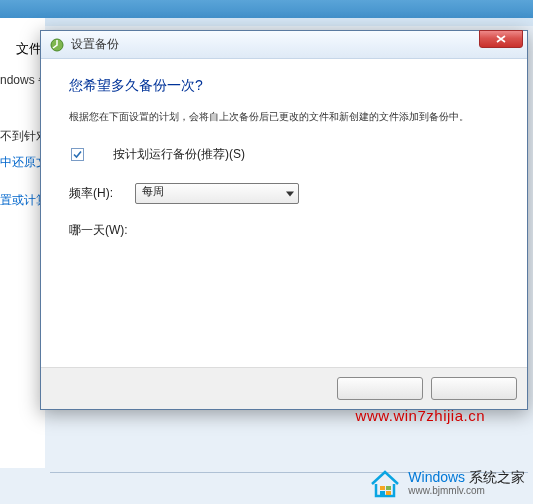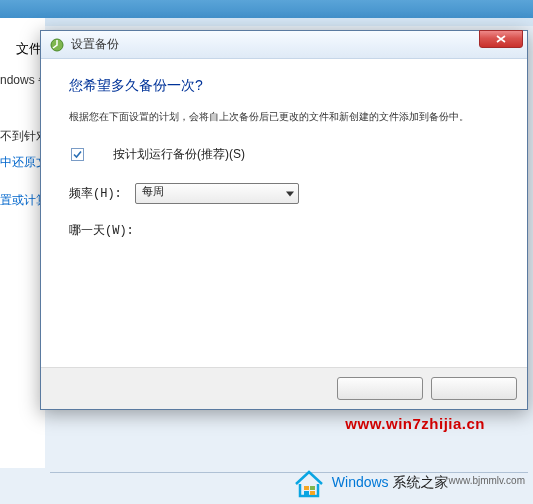--- a/index.html
+++ b/index.html
@@ -177,21 +177,20 @@
     .checkbox-label {
       font-size: 12px;
       color: #222;
       margin-left: 23px;
     }
     
     .form-row {
       display: flex;
       align-items: center;
       margin-bottom: 18px;
-      font-family: Liberation Mono, monospace;
     }
     .form-label {
       width: 66px;
       font-size: 12px;
       color: #222;
     }
     .combo {
       position: relative;
       width: 164px;
       height: 21px;
@@ -240,41 +239,42 @@
       cursor: pointer;
       display: inline-flex;
       align-items: center;
       justify-content: center;
     }
     
     
     .wm1 {
       position: absolute;
       right: 48px;
-      bottom: 72px;
+      bottom: 80px;
       color: #d00000;
-      font-weight: bold;
+      font-weight: normal;
       font-size: 15px;
       z-index: 50;
       letter-spacing: 0.5px;
     }
     .wm-logo {
       position: absolute;
       right: 8px;
       bottom: 6px;
       z-index: 60;
       display: flex;
       align-items: center;
       gap: 6px;
     }
     .wm-logo-icon {
       width: 34px; height: 30px;
     }
     .wm-logo-text {
       display: flex;
+      flex-direction: column;
       line-height: 1.1;
     }
     .wm-logo-main {
       font-size: 14px;
       color: #222;
     }
     .wm-logo-main .blue { color: #0078d7; }
     .wm-logo-sub {
       font-size: 10px;
       color: #666;

